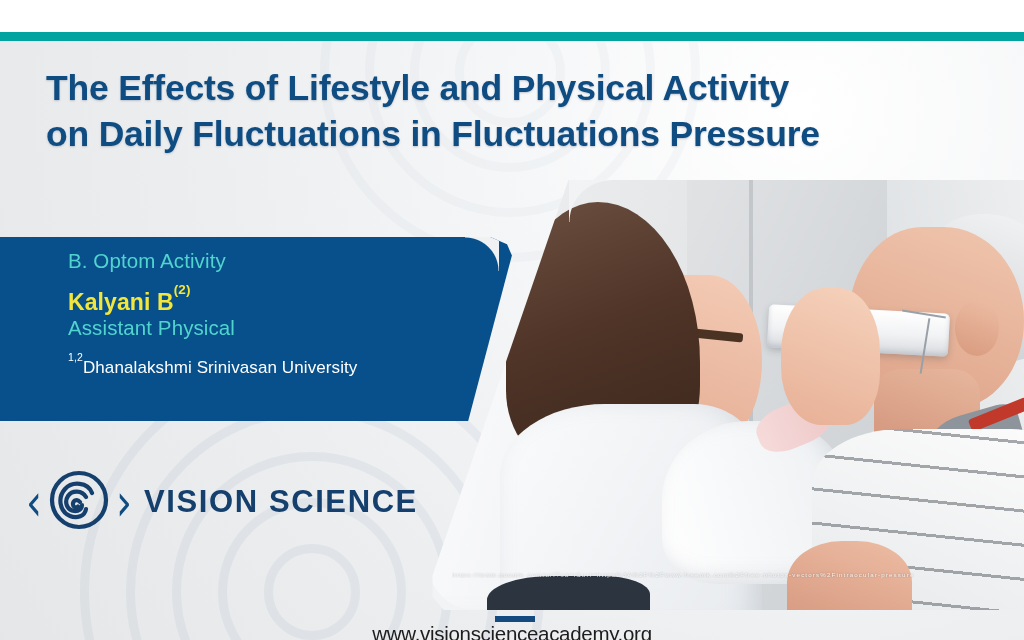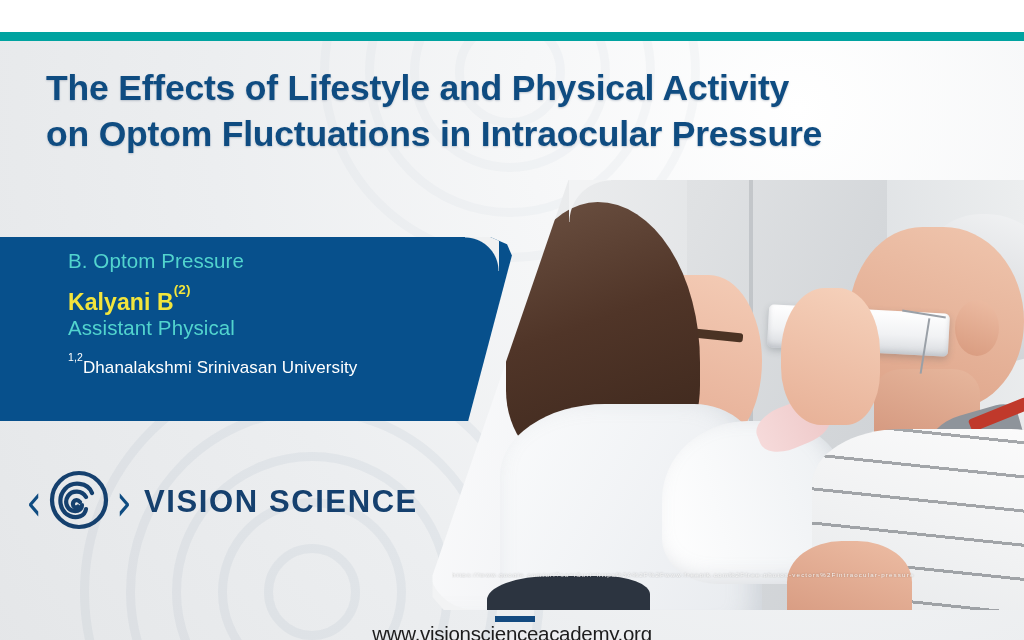--- a/index.html
+++ b/index.html
@@ -384,27 +384,27 @@
         <div class="lapDark"></div>
       </div>
       <div id="photo-credit">https://www.google.com/url?sa=i&amp;url=https%3A%2F%2Fwww.freepik.com%2Ffree-photos-vectors%2Fintraocular-pressure</div>
     </div>
     <div class="corner-tl"></div>
     <div class="corner-bl"></div>
   </div>
 
   <h1 id="title">
     <span class="line">The Effects of Lifestyle and Physical Activity</span>
-    <span class="line">on Optom Fluctuations in Intraocular Pressure</span>
+    <span class="line">on Daily Fluctuations in Fluctuations Pressure</span>
   </h1>
 
   <div id="author-panel"></div>
   <div id="author-content">
 
-    <div class="author-role">B. Optom Pressure</div>
+    <div class="author-role">B. Optom Activity</div>
 
     <div class="author-name">
       <span>Kalyani B</span><sup>(2)</sup>
     </div>
     <div class="author-role">Assistant Physical</div>
 
     <div id="affiliation">
       <sup>1,2</sup><span>Dhanalakshmi Srinivasan University</span>
     </div>
   </div>

